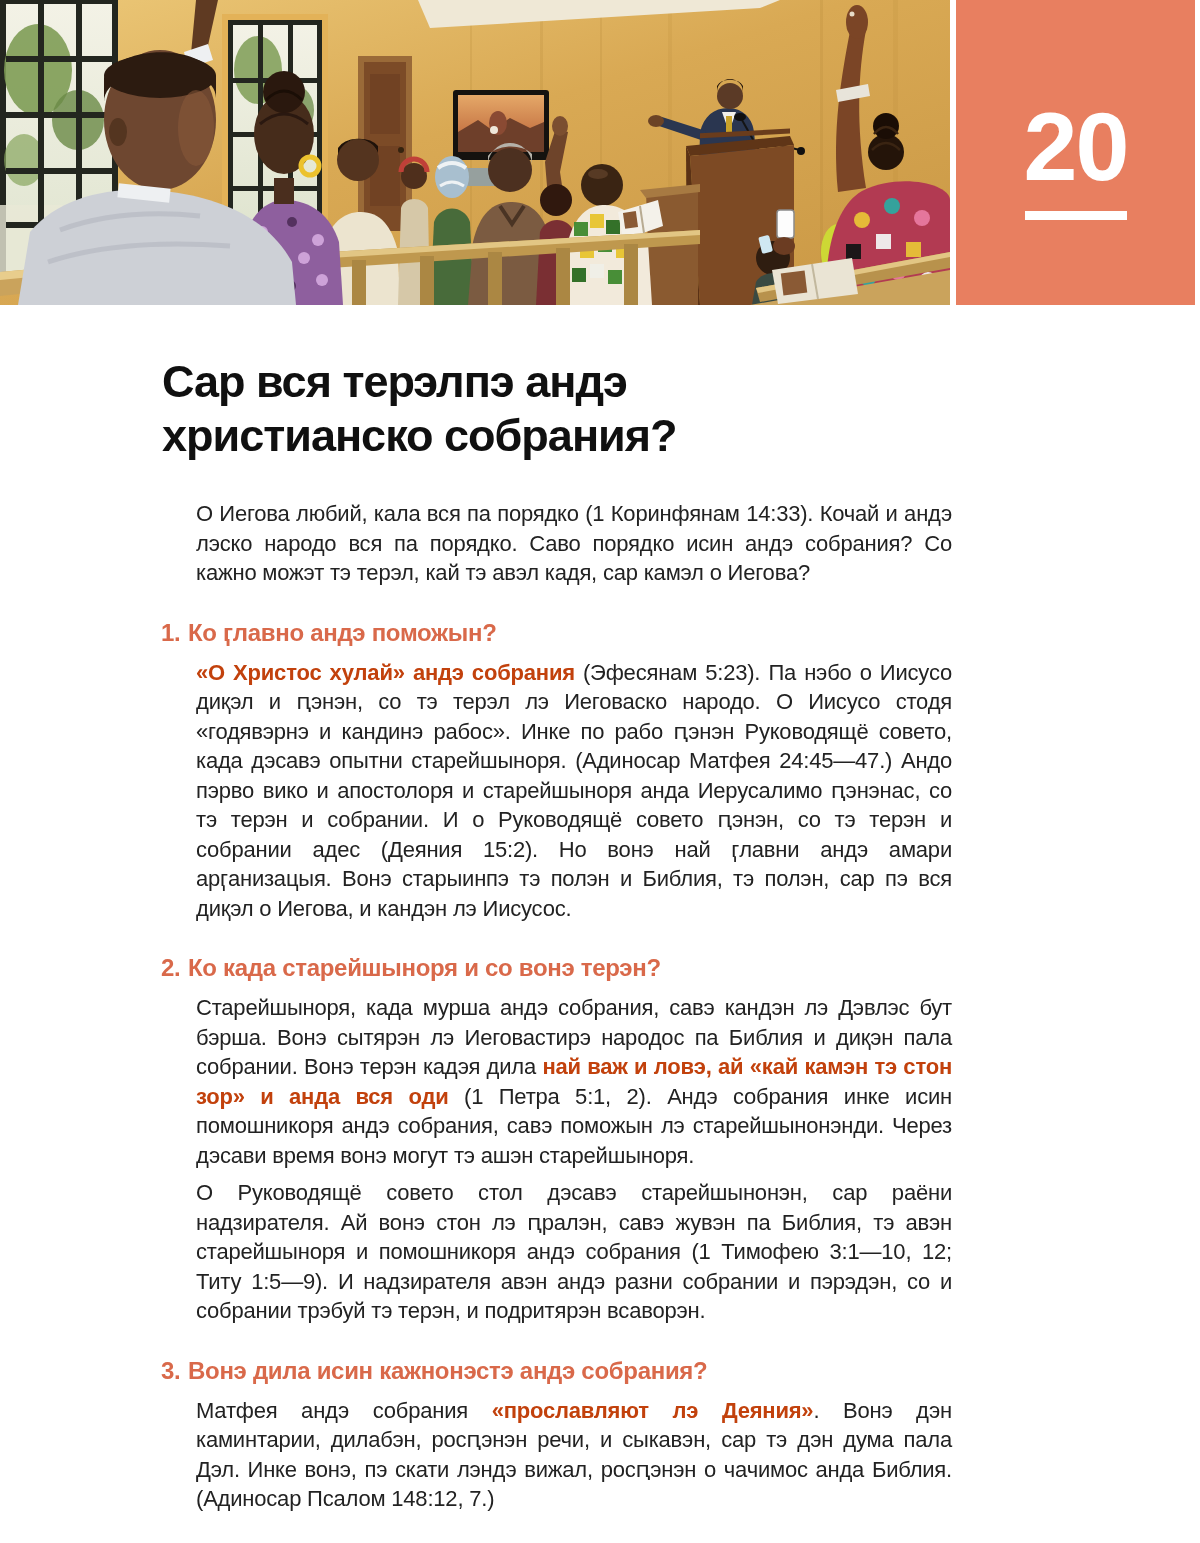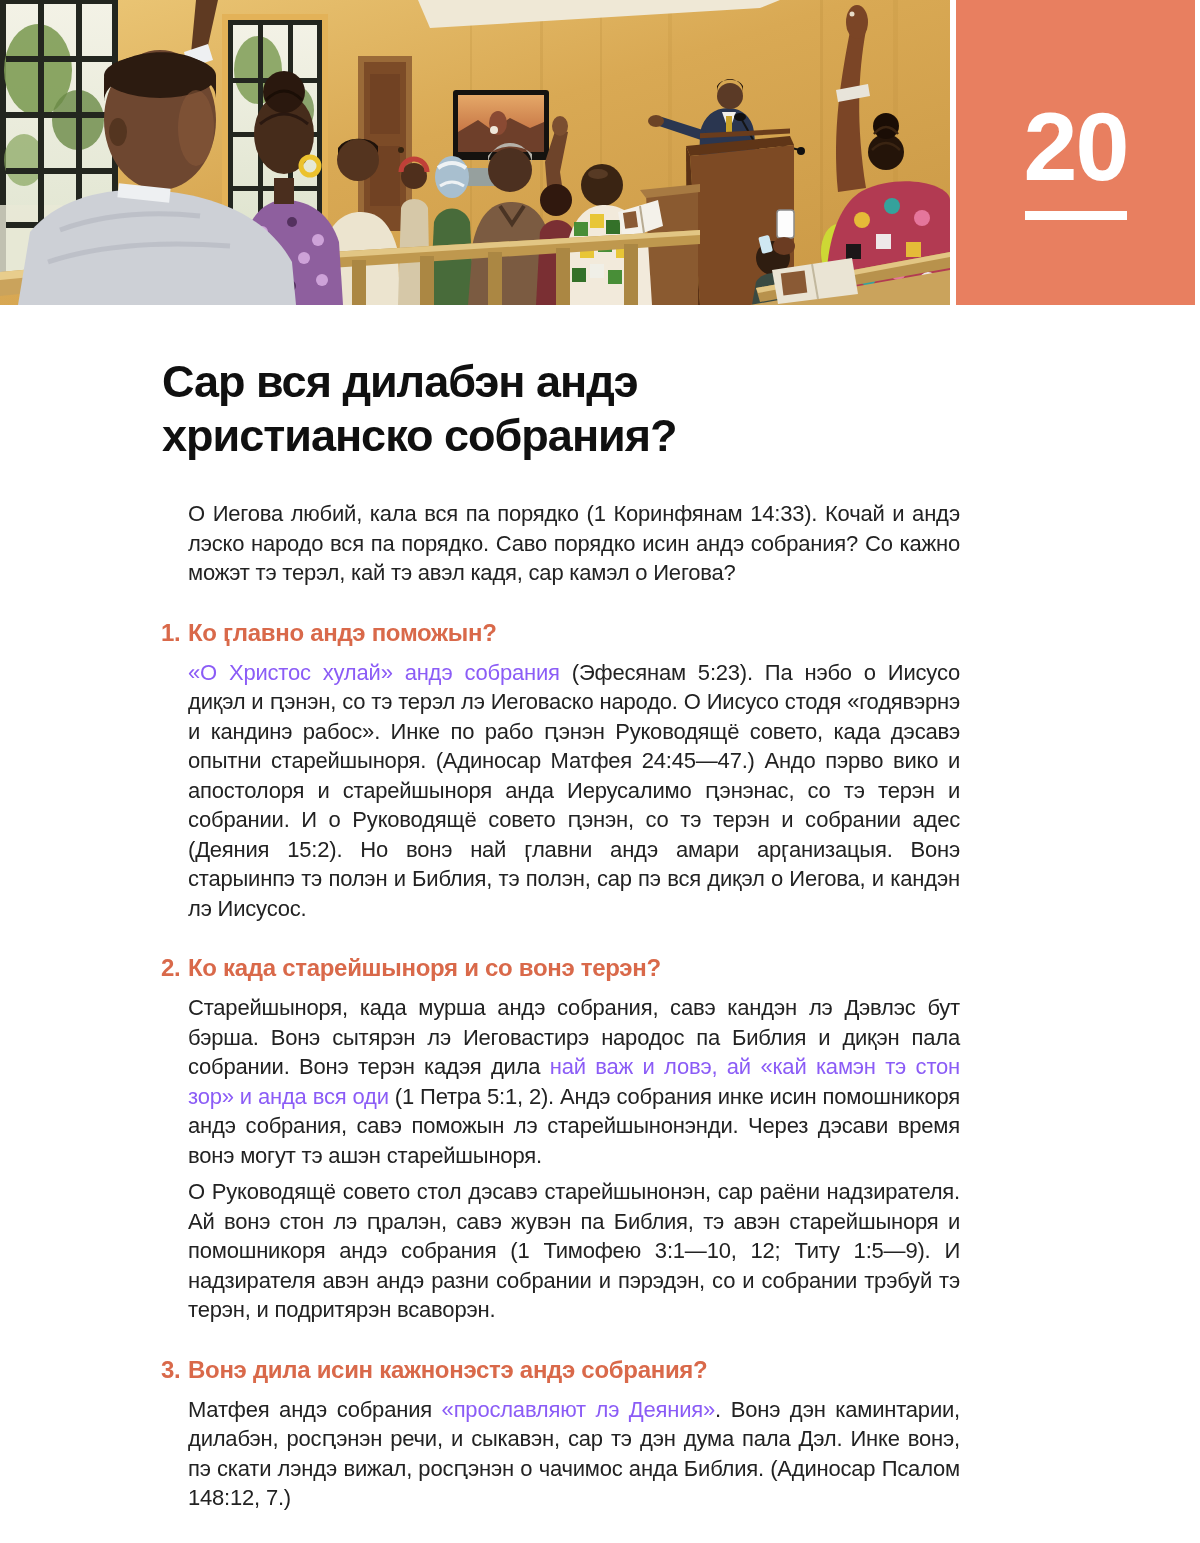--- a/index.html
+++ b/index.html
@@ -9,28 +9,28 @@
   .hero-photo{position:absolute;left:0;top:0;width:950px;height:305px;overflow:hidden;}
   .numtab{position:absolute;left:956px;top:0;width:239px;height:305px;background:#e87f60;
           display:flex;flex-direction:column;align-items:center;justify-content:center;}
   .numtab .num{color:#fff;font-size:97px;font-weight:700;line-height:1;letter-spacing:-2px;
                transform:translateY(6px);}
   .numtab .num-underline{width:102px;height:9px;background:#fff;margin-top:16px;transform:translateY(6px);}
   
   .content{position:absolute;left:188px;top:305px;width:772px;}
   h1.title{margin:50px 0 0 -26px;max-width:640px;color:#101010;
            font-size:45px;line-height:54px;font-weight:700;letter-spacing:-1px;}
-  p.body{margin:0;font-size:22px;line-height:29.5px;color:#222;text-align:justify;
+  p.body{margin:8px;font-size:22px;line-height:29.5px;color:#222;text-align:justify;
          letter-spacing:-0.2px;}
   p.intro{margin-top:36px;}
   h2.q{position:relative;margin:30px 0 10px 0;font-size:24px;line-height:30px;font-weight:700;
        color:#d9694a;letter-spacing:-0.3px;}
   h2.q .qnum{position:absolute;left:-27px;}
   section p.body + p.body{margin-top:7px;}
-  p.body b{font-weight:400;color:#8b5cf6;}
+  p.body b{font-weight:700;color:#c2410c;}
 </style>
 </head>
 <body>
 
 <div class="page">
 
   <figure class="hero-photo" style="margin:0">
     <svg width="950" height="305" viewBox="0 0 950 305" xmlns="http://www.w3.org/2000/svg">
       <defs>
         <linearGradient id="wallg" x1="0" y1="0" x2="1" y2="1">
@@ -274,21 +274,21 @@
     </svg>
   </figure>
 
   <div class="numtab">
     <span class="num">20</span>
     <div class="num-underline"></div>
   </div>
 
   <main class="content">
 
-    <h1 class="title">Сар вся дилабэн андэ христианско собрания?</h1>
+    <h1 class="title">Сар вся терэлпэ андэ христианско собрания?</h1>
 
     <p class="body intro">О Иегова любий, кала вся па порядко (1 Коринфянам 14:33). Кочай и андэ лэско народо вся па порядко. Саво порядко исин андэ собрания? Со кажно можэт тэ терэл, кай тэ авэл кадя, сар камэл о Иегова?</p>
 
     <section>
       <h2 class="q">
         <span class="qnum">1.</span>
         <span>Ко ӷлавно андэ поможын?</span>
       </h2>
       <p class="body"><b>«О Христос хулай» андэ собрания</b><span> (Эфесянам 5:23). Па нэбо о Иисусо диқэл и ԥэнэн, со тэ терэл лэ Иеговаско народо. О Иисусо стодя «годявэрнэ и кандинэ рабос». Инке по рабо ԥэнэн Руководящё совето, када дэсавэ опытни старейшыноря. (Адиносар Матфея 24:45—47.) Андо пэрво вико и апостолоря и старейшыноря анда Иерусалимо ԥэнэнас, со тэ терэн и собрании. И о Руководящё совето ԥэнэн, со тэ терэн и собрании адес (Деяния 15:2). Но вонэ най ӷлавни андэ амари арӷанизацыя. Вонэ старыинпэ тэ полэн и Библия, тэ полэн, сар пэ вся диқэл о Иегова, и кандэн лэ Иисусос.</span></p>
     </section>

